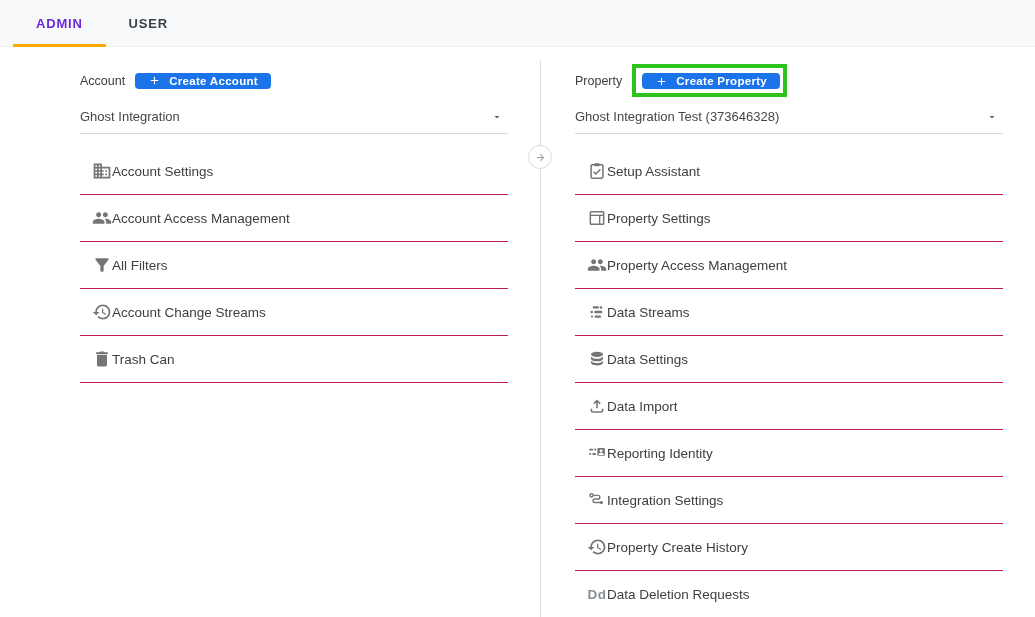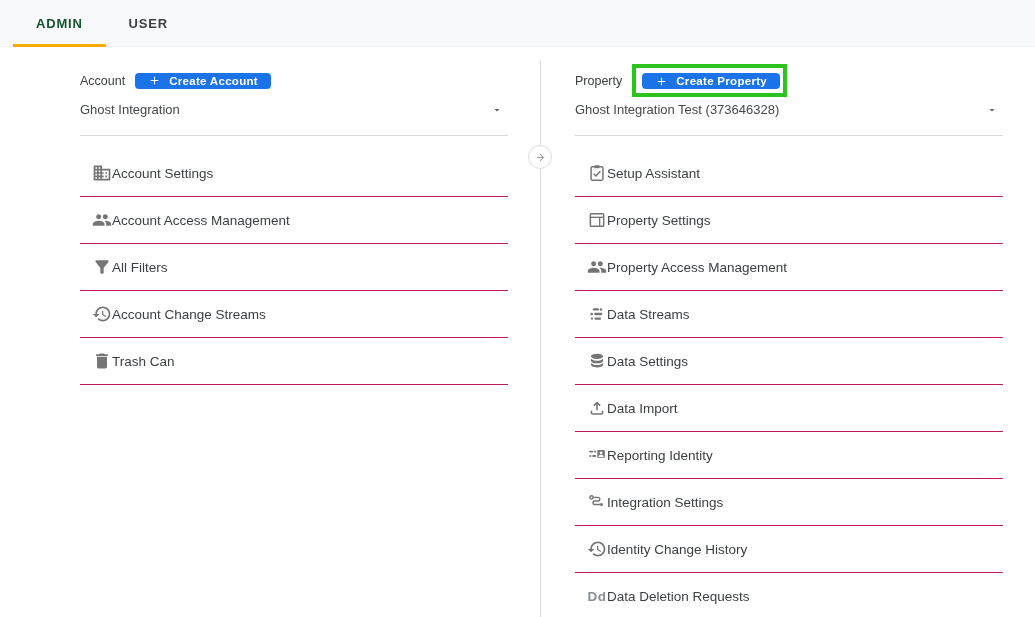--- a/index.html
+++ b/index.html
@@ -13,21 +13,21 @@
   .tabbar {
     position:absolute; top:0; left:0; width:1035px; height:47px;
     background:#f8f9fa; display:flex; padding-left:13px;
     border-bottom:1px solid #eef0f2;
   }
   .tab {
     position:relative; display:flex; align-items:center;
     padding:0 23px; font-size:13px; font-weight:bold;
     letter-spacing:.8px; color:#3c4043; cursor:pointer;
   }
-  .tab.active { color:#14532d; }
+  .tab.active { color:#6d28d9; }
   .tab.active::after {
     content:""; position:absolute; left:0; right:0; bottom:-1px;
     height:3px; background:#f9ab00;
   }
   
   .panel { position:absolute; top:47px; }
   .panel.left  { left:80px;  width:428px; }
   .panel.right { left:575px; width:428px; }
   .panel-header { display:flex; align-items:center; height:21px; margin-top:23px; }
   .panel-label { font-size:12.5px; color:#3c4043; margin-right:10px; white-space:nowrap; }
@@ -38,21 +38,21 @@
     font-size:11.5px; font-weight:bold; letter-spacing:.3px; cursor:pointer;
     white-space:nowrap;
   }
   .plus-wrap { display:flex; align-items:center; }
   .highlight {
     display:flex; align-items:center;
     border:4px solid #2cc41c; padding:5px 3px 4px 6px;
   }
   .selector {
     display:flex; align-items:center; justify-content:space-between;
-    margin-top:11px; padding-bottom:18px; border-bottom:1px solid #d6d8da;
+    margin-top:18px; padding-bottom:9px; border-bottom:1px solid #d6d8da;
     font-size:13px; color:#44474a; cursor:pointer;
   }
   .caret { display:flex; align-items:center; margin-right:5px; }
   
   .menu { margin-top:14px; }
   .menu-item {
     display:flex; align-items:center; height:47px;
     border-bottom:1px solid #be185d; padding-left:12px; cursor:pointer;
   }
   .mi-icon {
@@ -256,21 +256,21 @@
           </svg>
         </span>
     <span class="mi-label">Integration Settings</span>
   </div>
       <div class="menu-item">
     <span class="mi-icon">
           <svg width="20" height="20" viewBox="0 0 24 24" fill="#757575">
             <path d="M13 3c-4.97 0-9 4.03-9 9H1l3.89 3.89.07.14L9 12H6c0-3.87 3.13-7 7-7s7 3.13 7 7-3.13 7-7 7c-1.93 0-3.68-.79-4.94-2.06l-1.42 1.42C8.27 19.99 10.51 21 13 21c4.97 0 9-4.03 9-9s-4.03-9-9-9zm-1 5v5l4.28 2.54.72-1.21-3.5-2.08V8z"></path>
           </svg>
         </span>
-    <span class="mi-label">Identity Change History</span>
+    <span class="mi-label">Property Create History</span>
   </div>
       <div class="menu-item">
     <span class="mi-icon">
           <span class="dd-glyph">Dd</span>
         </span>
     <span class="mi-label">Data Deletion Requests</span>
   </div>
     </div>
 </div>
 

